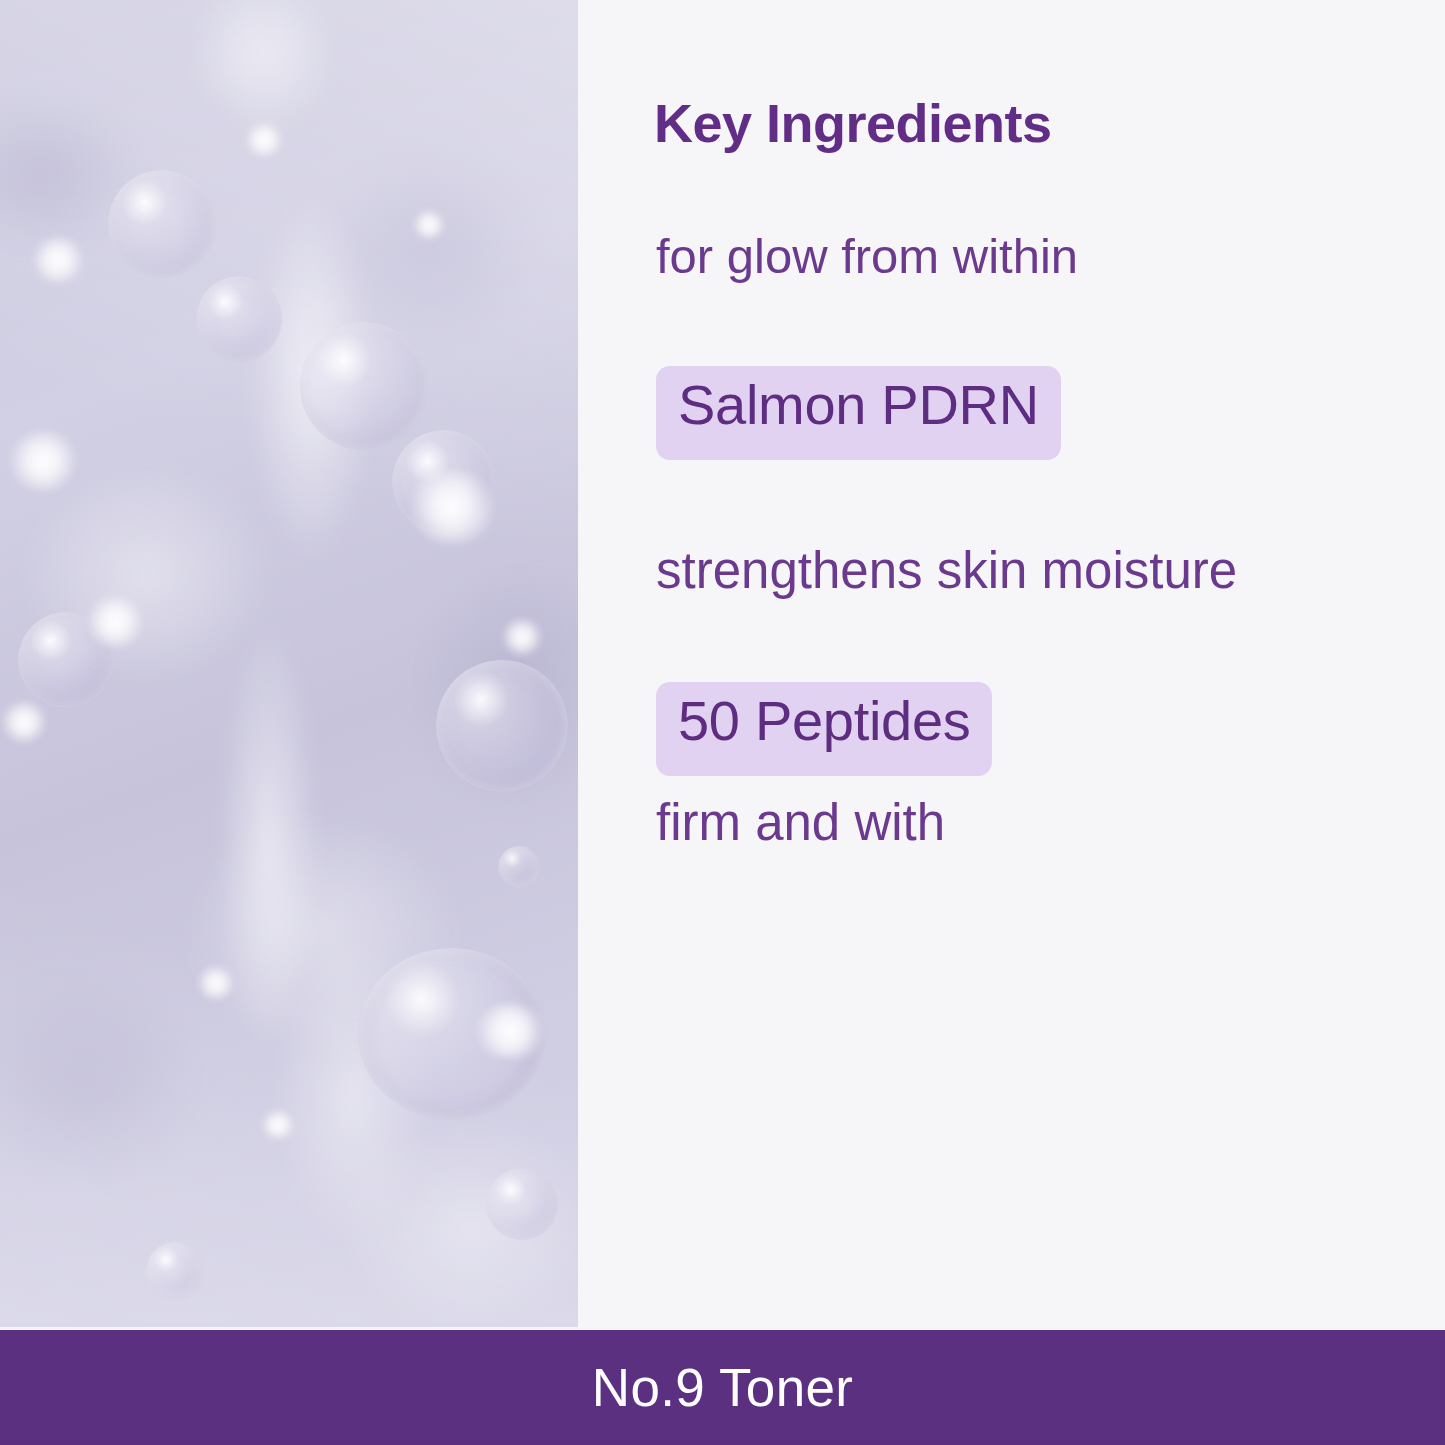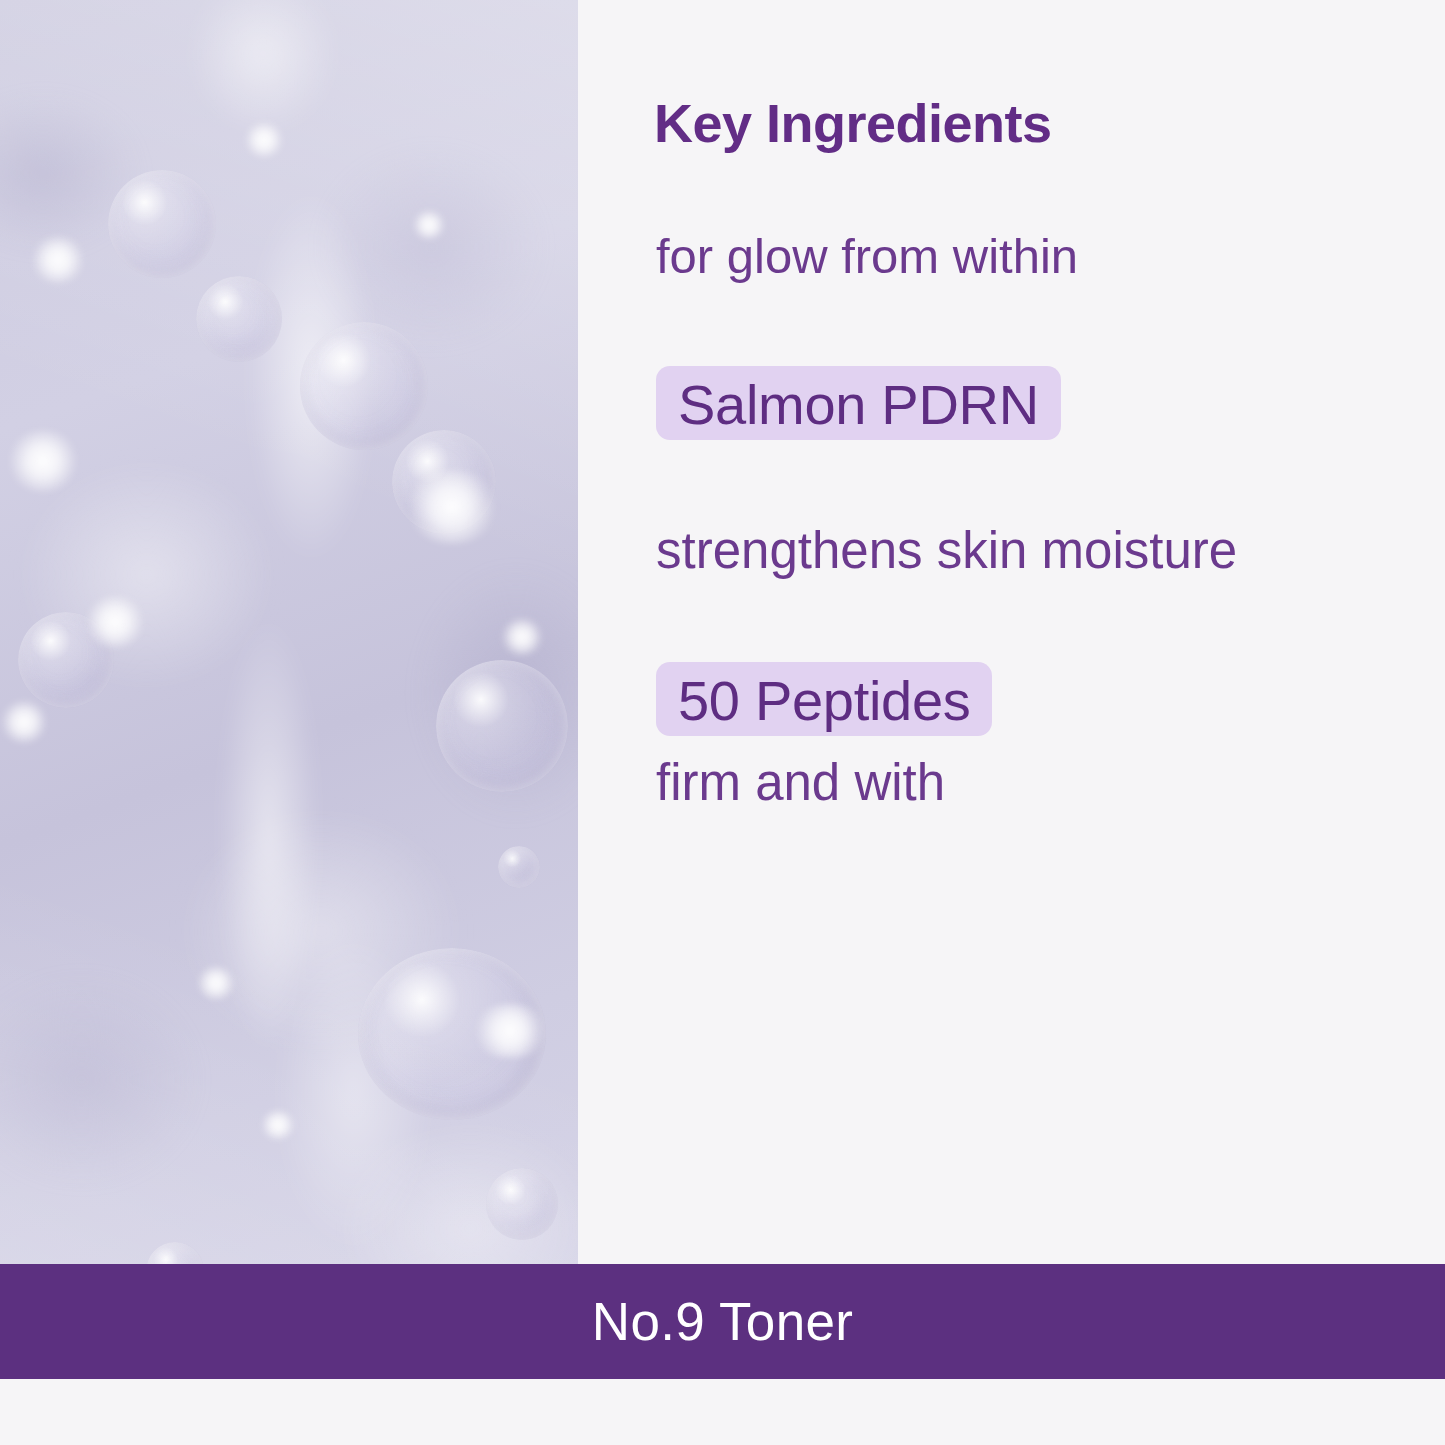--- a/index.html
+++ b/index.html
@@ -138,21 +138,21 @@
   .ingredient {
     margin-bottom: 84px;
   }
   .ingredient:last-child { margin-bottom: 12px; }
 
   .ingredient .badge {
     display: inline-block;
     background: #E1D2F1;
     color: #5E2D82;
     border-radius: 14px;
-    padding: 11px 22px 7px 22px;
+    padding: 11px 22px 27px 22px;
     font-size: 56px;
     line-height: 1.0;
     font-weight: 500;
     letter-spacing: -0.3px;
     white-space: nowrap;
   }
 
   .ingredient .badge sup {
     font-size: 0.46em;
     vertical-align: super;
@@ -166,21 +166,21 @@
     line-height: 1.05;
     color: #6B3A8E;
     font-weight: 400;
     white-space: nowrap;
   }
 
   
   .footer-bar {
     position: absolute;
     left: 0;
-    top: 1264px;
+    top: 1330px;
     width: 1445px;
     height: 115px;
     background: #5C3080;
     display: flex;
     align-items: center;
     justify-content: center;
   }
 
   .footer-bar .footer-label {
     color: #FFFFFF;

